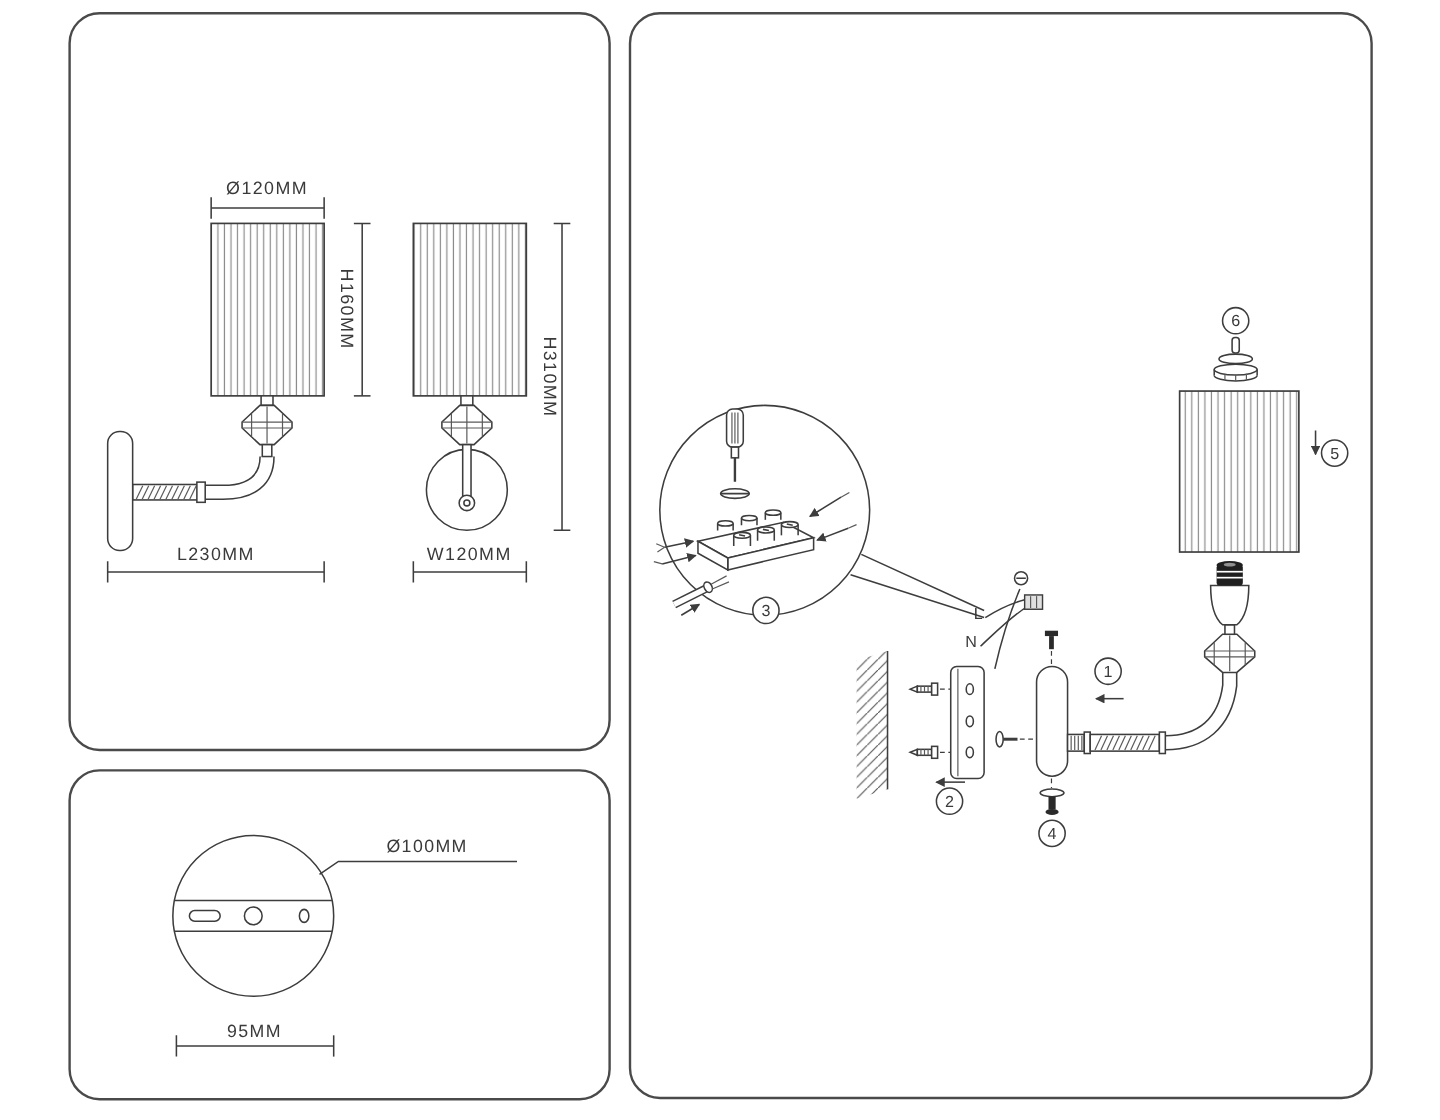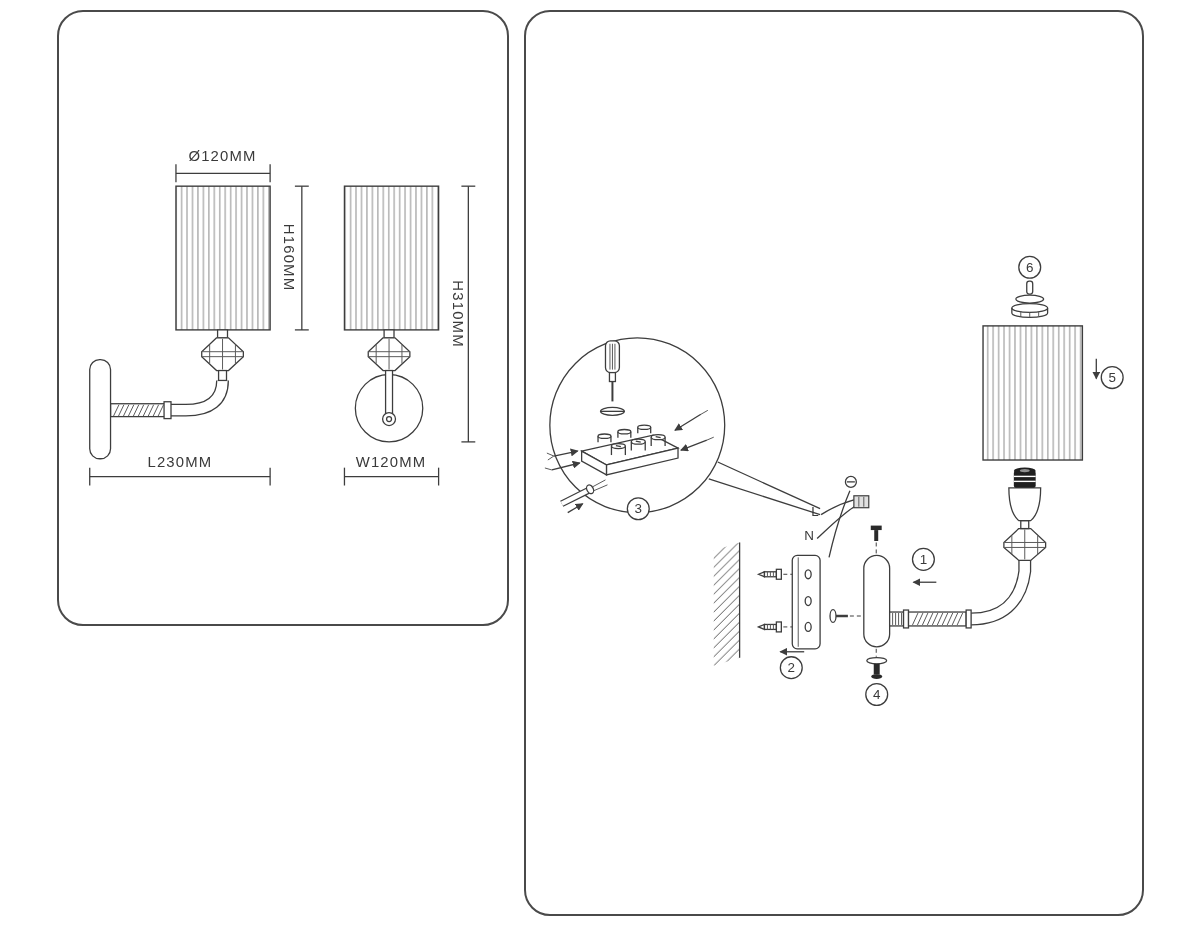--- a/index.html
+++ b/index.html
@@ -141,20 +141,44 @@
         <g>
           <line class="ln" x1="288" y1="468" x2="383" y2="468"></line>
           <line class="ln" x1="288" y1="459" x2="288" y2="477"></line>
           <line class="ln" x1="383" y1="459" x2="383" y2="477"></line>
           <text class="dim" x="335" y="458" text-anchor="middle">W120MM</text>
         </g>
       </g>
     </svg>
   </div>
 
+  <div class="panel" id="panel-b">
+    <svg viewBox="0 0 452 276">
+      <g>
+        <circle class="lnf" cx="153" cy="122" r="68"></circle>
+        <line class="ln" x1="86.5" y1="109" x2="219.5" y2="109"></line>
+        <line class="ln" x1="86.5" y1="135" x2="219.5" y2="135"></line>
+        <rect class="lnf" x="99" y="117.5" width="26" height="9" rx="4.5"></rect>
+        <circle class="lnf" cx="153" cy="122" r="7.5"></circle>
+        <ellipse class="lnf" cx="196" cy="122" rx="4" ry="5.5"></ellipse>
+      </g>
+
+      <g>
+        <polyline class="ln" points="209,87 225,76 376,76"></polyline>
+        <text class="dim" x="300" y="68" text-anchor="middle">Ø100MM</text>
+      </g>
+
+      <g>
+        <line class="ln" x1="88" y1="232" x2="221" y2="232"></line>
+        <line class="ln" x1="88" y1="223" x2="88" y2="241"></line>
+        <line class="ln" x1="221" y1="223" x2="221" y2="241"></line>
+        <text class="dim" x="154" y="224" text-anchor="middle">95MM</text>
+      </g>
+    </svg>
+  </div>
 
   <div class="panel" id="panel-c">
     <svg viewBox="0 0 620 906">
       <defs>
         <pattern id="pleatsC" width="5.5" height="10" patternUnits="userSpaceOnUse">
           <line x1="2.7" y1="0" x2="2.7" y2="10" stroke="#8a8a8a" stroke-width="1"></line>
         </pattern>
         <pattern id="hatchC" width="9" height="9" patternUnits="userSpaceOnUse">
           <line x1="0" y1="9" x2="9" y2="0" stroke="#5a5a5a" stroke-width="1"></line>
         </pattern>

